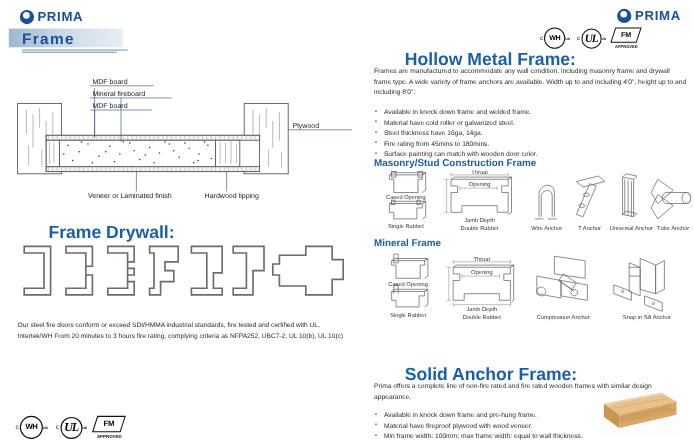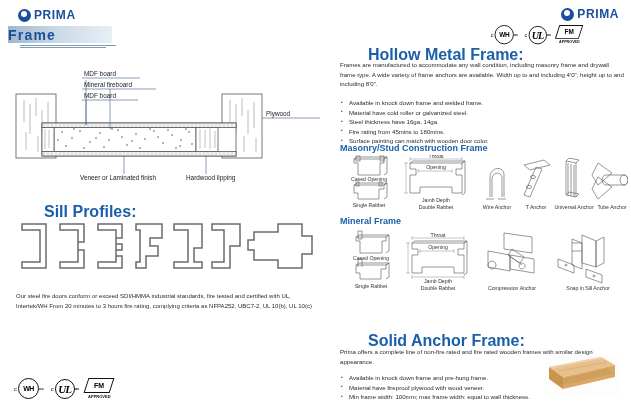--- a/index.html
+++ b/index.html
@@ -24,21 +24,21 @@
 
   .logo-tl { left: 18px; top: 8px; }
   .logo-tr { right: 12px; top: 7px; }
 
   
   .title-wrap { position: absolute; left: 8px; top: 26px; width: 108px; }
   .title-band { height: 17px; width: 104px;
     background: linear-gradient(to right, #9fb7cd 0%, #c9d8e6 45%, #e8eff5 100%);
     display: flex; align-items: center; }
   .title-band span { font-size: 14px; font-weight: bold; color: #1b4f9c;
-    letter-spacing: 1.2px; }
+    letter-spacing: 1.2px; padding-left: 12px; }
   .title-rules { margin-top: 1px; }
   .title-rules div { height: 1px; background: #7e9ab4; margin-top: 1.5px; }
   .title-rules div:nth-child(1) { width: 96px; margin-left: 12px; }
   .title-rules div:nth-child(2) { width: 86px; margin-left: 12px; }
 
   
   .certs { position: absolute; display: flex; align-items: center; gap: 7px; }
   .certs-tr { right: 50px; top: 25px; transform: scale(.92); transform-origin: right top; }
   .certs-bl { left: 14px; top: 378px; }
 
@@ -259,21 +259,21 @@
 
       <text class="lbl" x="70" y="6">MDF board</text>
       <text class="lbl" x="70" y="17">Mineral fireboard</text>
       <text class="lbl" x="70" y="28">MDF board</text>
       <text class="lbl" x="252" y="46">Plywood</text>
       <text class="lbl" x="66" y="110">Veneer or Laminated finish</text>
       <text class="lbl" x="172" y="110">Hardwood lipping</text>
     </svg>
   </div>
 
-  <div class="section profiles-head h-blue h1">Sill Profiles:</div>
+  <div class="section profiles-head h-blue h1">Frame Drywall:</div>
 
   <div class="section profiles">
     <svg width="300" height="58" viewBox="0 0 300 58">
       <g fill="none" stroke="#6b6b6b" stroke-width="1.5" stroke-linejoin="miter">
 
         <path d="M6 6 H30 V50 H6 V44 H24 V12 H6 Z"></path>
 
         <path d="M44 6 H68 V24 H62 V32 H68 V50 H44 V44 H62 V12 H44 Z"></path>
 
         <path d="M82 6 H106 V20 H100 V26 H106 V32 H100 V38 H106 V50 H82 V44 H100 V12 H82 Z"></path>

